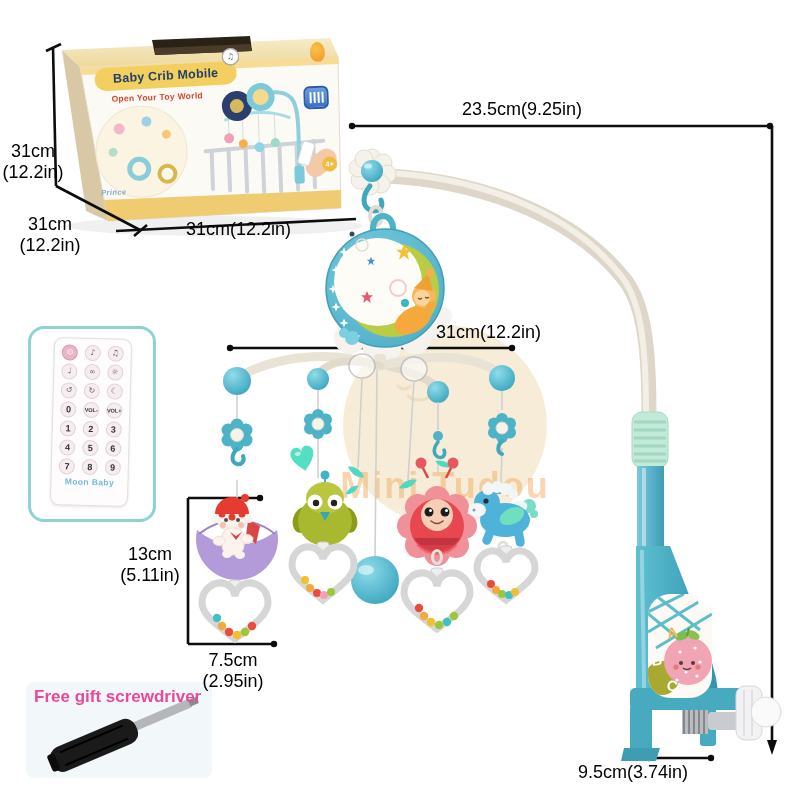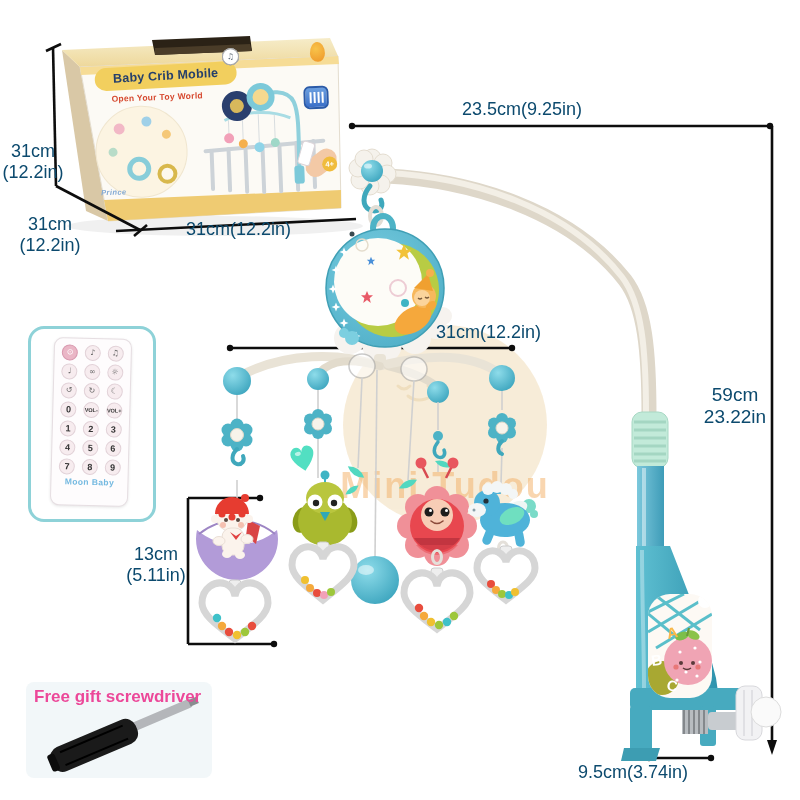--- a/index.html
+++ b/index.html
@@ -1,20 +1,20 @@
 <!DOCTYPE html>
 <html><head>
 <meta charset="utf-8">
 <style>
   html,body{margin:0;padding:0;background:#fff;}
   #stage{position:relative;width:800px;height:800px;background:#fff;overflow:hidden;
          font-family:"Liberation Sans",sans-serif;}
   #stage svg{position:absolute;left:0;top:0;}
   
-  .dim-label{position:absolute;font:400 18px/1.15 "Liberation Sans",sans-serif;color:#0c4a6e;
+  .dim-label{position:absolute;font:400 18px/1.15 "Liberation Sans",sans-serif;color:#000000;
              text-align:center;white-space:nowrap;}
   .gift-label{position:absolute;font:600 17px/1.1 "Liberation Sans",sans-serif;color:#ec4899;}
   
   #box-content{position:absolute;left:80px;top:60px;width:262px;height:152px;
                transform:rotate(-2.2deg);transform-origin:0 0;}
   #box-content *{position:absolute;}
   .bc-banner{left:14px;top:8px;width:142px;height:23px;background:#f2cf5e;border-radius:12px;
              color:#26406b;font:800 12.5px/23px "Liberation Sans",sans-serif;text-align:center;
              transform:rotate(-1deg);letter-spacing:.2px;}
   .bc-sub{left:30px;top:35px;font:700 8.5px/10px "Liberation Sans",sans-serif;color:#d6492f;letter-spacing:.3px;}
@@ -577,28 +577,28 @@
 <div class="dim-label" style="left:2px;top:141px;width:62px;">
   <div>31cm</div>
   <div>(12.2in)</div>
 </div>
 <div class="dim-label" style="left:8px;top:214px;width:84px;">
   <div>31cm</div>
   <div>(12.2in)</div>
 </div>
 <div class="dim-label" style="left:186px;top:219px;">31cm(12.2in)</div>
 <div class="dim-label" style="left:462px;top:99px;">23.5cm(9.25in)</div>
-<div class="dim-label" style="left:698px;top:384px;width:74px;font-size:19px;">
-  <div>59cm</div>
-  <div>23.22in</div>
-</div>
 <div class="dim-label" style="left:436px;top:322px;">31cm(12.2in)</div>
-<div class="dim-label" style="left:120px;top:544px;width:72px;">
+<div class="dim-label" style="left:114px;top:544px;width:72px;">
   <div>13cm</div>
   <div>(5.11in)</div>
+</div>
+<div class="dim-label" style="left:196px;top:650px;width:74px;">
+  <div>7.5cm</div>
+  <div>(2.95in)</div>
 </div>
 <div class="dim-label" style="left:578px;top:762px;">9.5cm(3.74in)</div>
 <div class="gift-label" style="left:34px;top:688px;">Free gift screwdriver</div>
 
 <div id="remote">
   <div class="r-body">
     <div class="r-grid">
       <span class="r-btn icon power">⊙</span>
       <span class="r-btn icon">♪</span>
       <span class="r-btn icon">♫</span>

